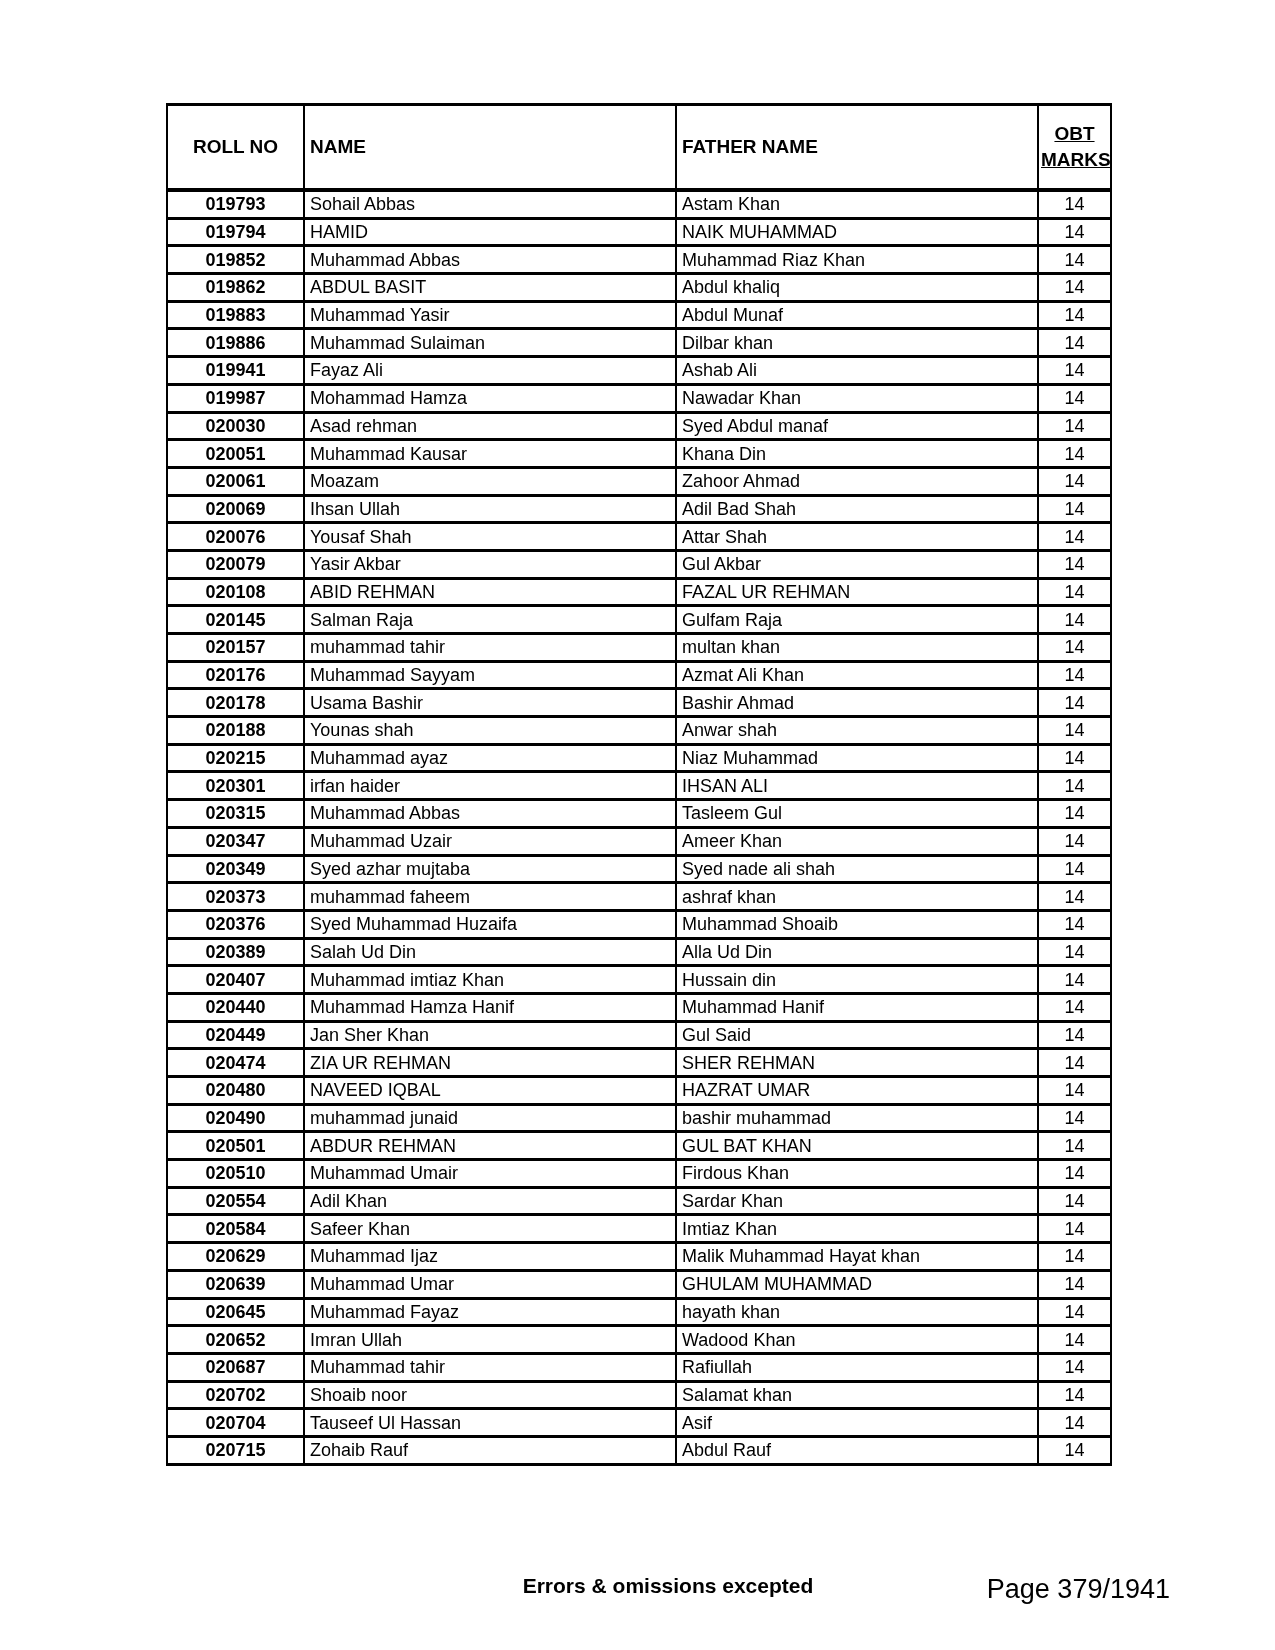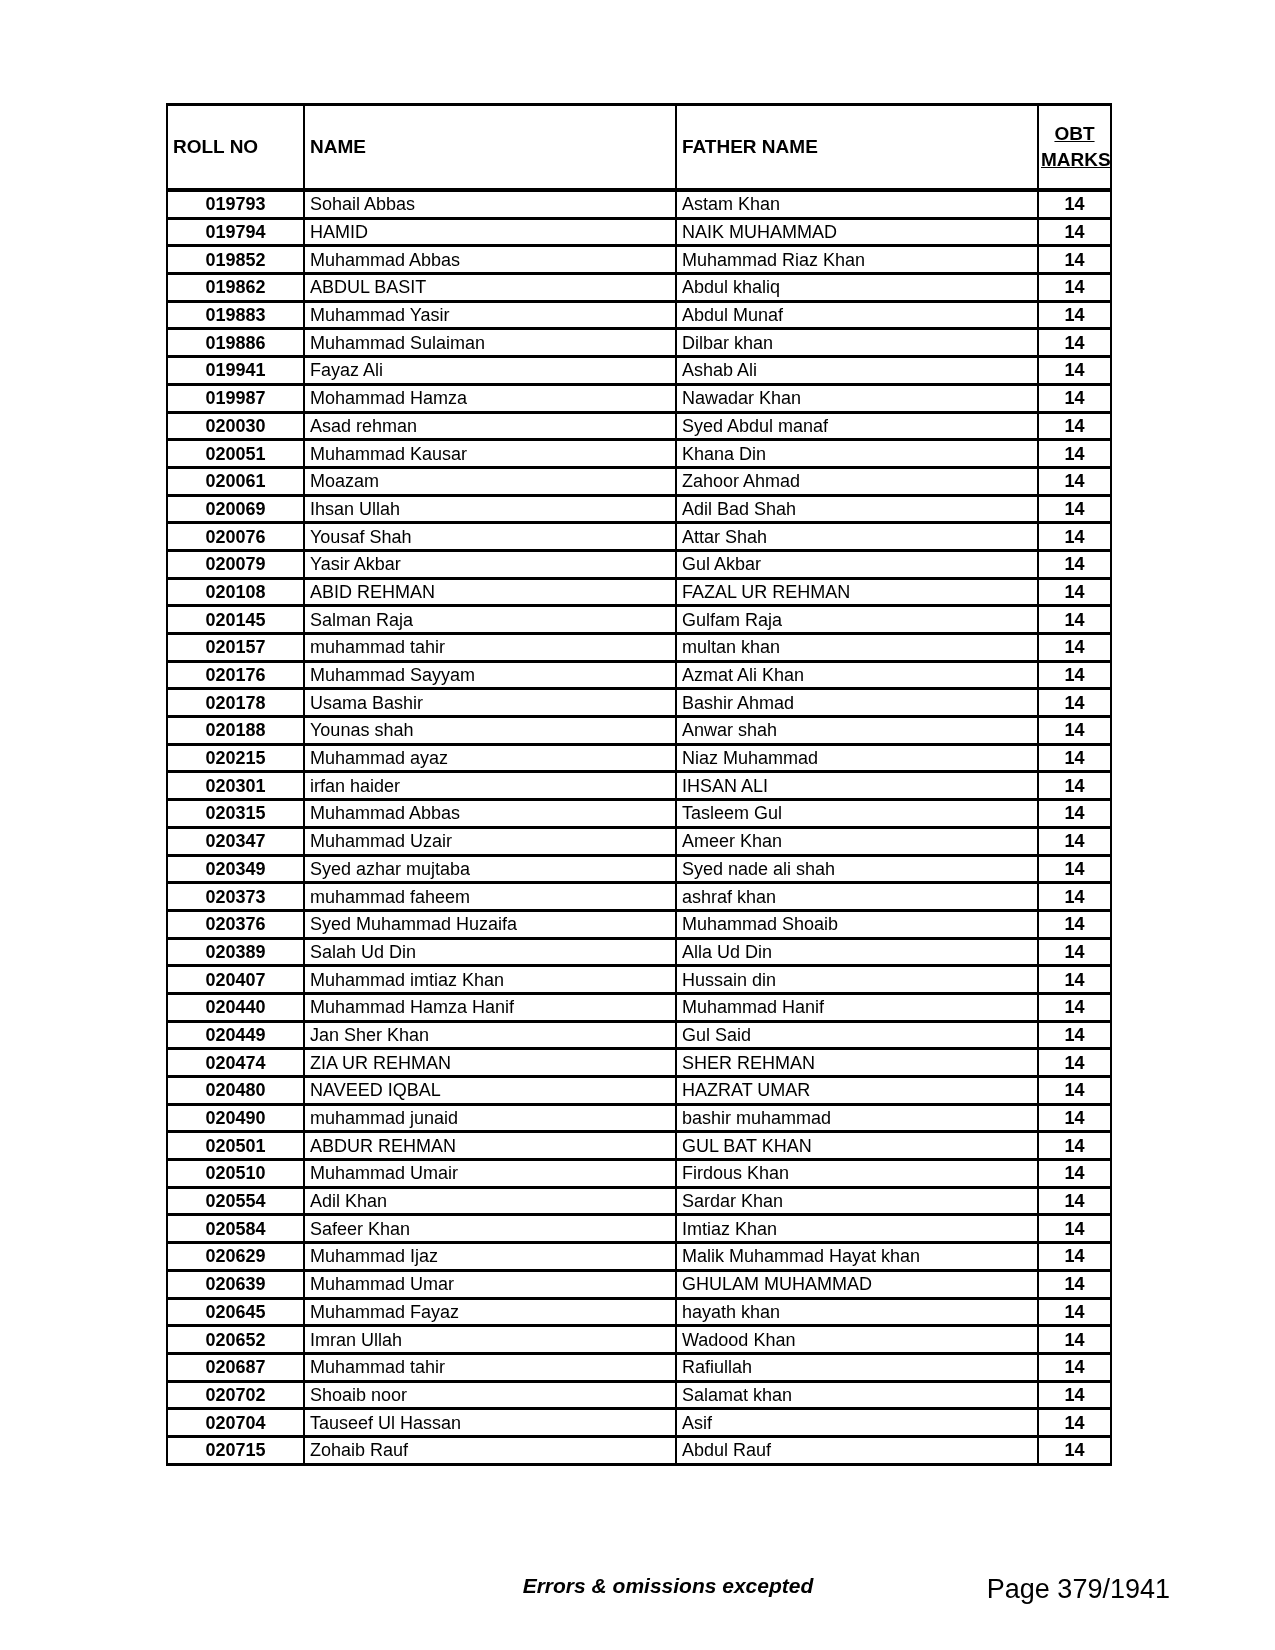--- a/index.html
+++ b/index.html
@@ -41,21 +41,21 @@
     background: #ffffff;
   }
   table.results thead th {
     height: 82px;
     font-size: 19px;
     font-weight: bold;
     vertical-align: middle;
     border-bottom: 4px solid #000;
     border-top: 3px solid #000;
   }
-  table.results thead th.h-roll  { text-align: left; }
+  table.results thead th.h-roll  { text-align: center; }
   table.results thead th.h-name,
   table.results thead th.h-father { text-align: left; }
   table.results thead th.h-marks {
     text-align: center;
     white-space: normal;
     line-height: 1.35;
     padding: 0 2px;
     text-decoration: underline;
   }
   table.results tbody td {
@@ -68,37 +68,36 @@
     text-align: center;
     font-weight: bold;
     margin-left: 6px;
   }
   td.name, td.father {
     text-align: left;
     font-weight: normal;
   }
   td.marks {
     text-align: center;
-    font-weight: bold;
+    font-weight: normal;
   }
   .footer {
     position: absolute;
     left: 166px;
     top: 1574px;
     width: 1004px;
     height: 28px;
   }
   .footer .note {
     position: absolute;
     left: 50%;
     transform: translateX(-50%);
     font-size: 21px;
     font-weight: bold;
     white-space: nowrap;
-    font-style: italic;
   }
   .footer .pagenum {
     position: absolute;
     right: 0;
     font-size: 27px;
     font-weight: normal;
     white-space: nowrap;
   }
 </style>
 </head>

